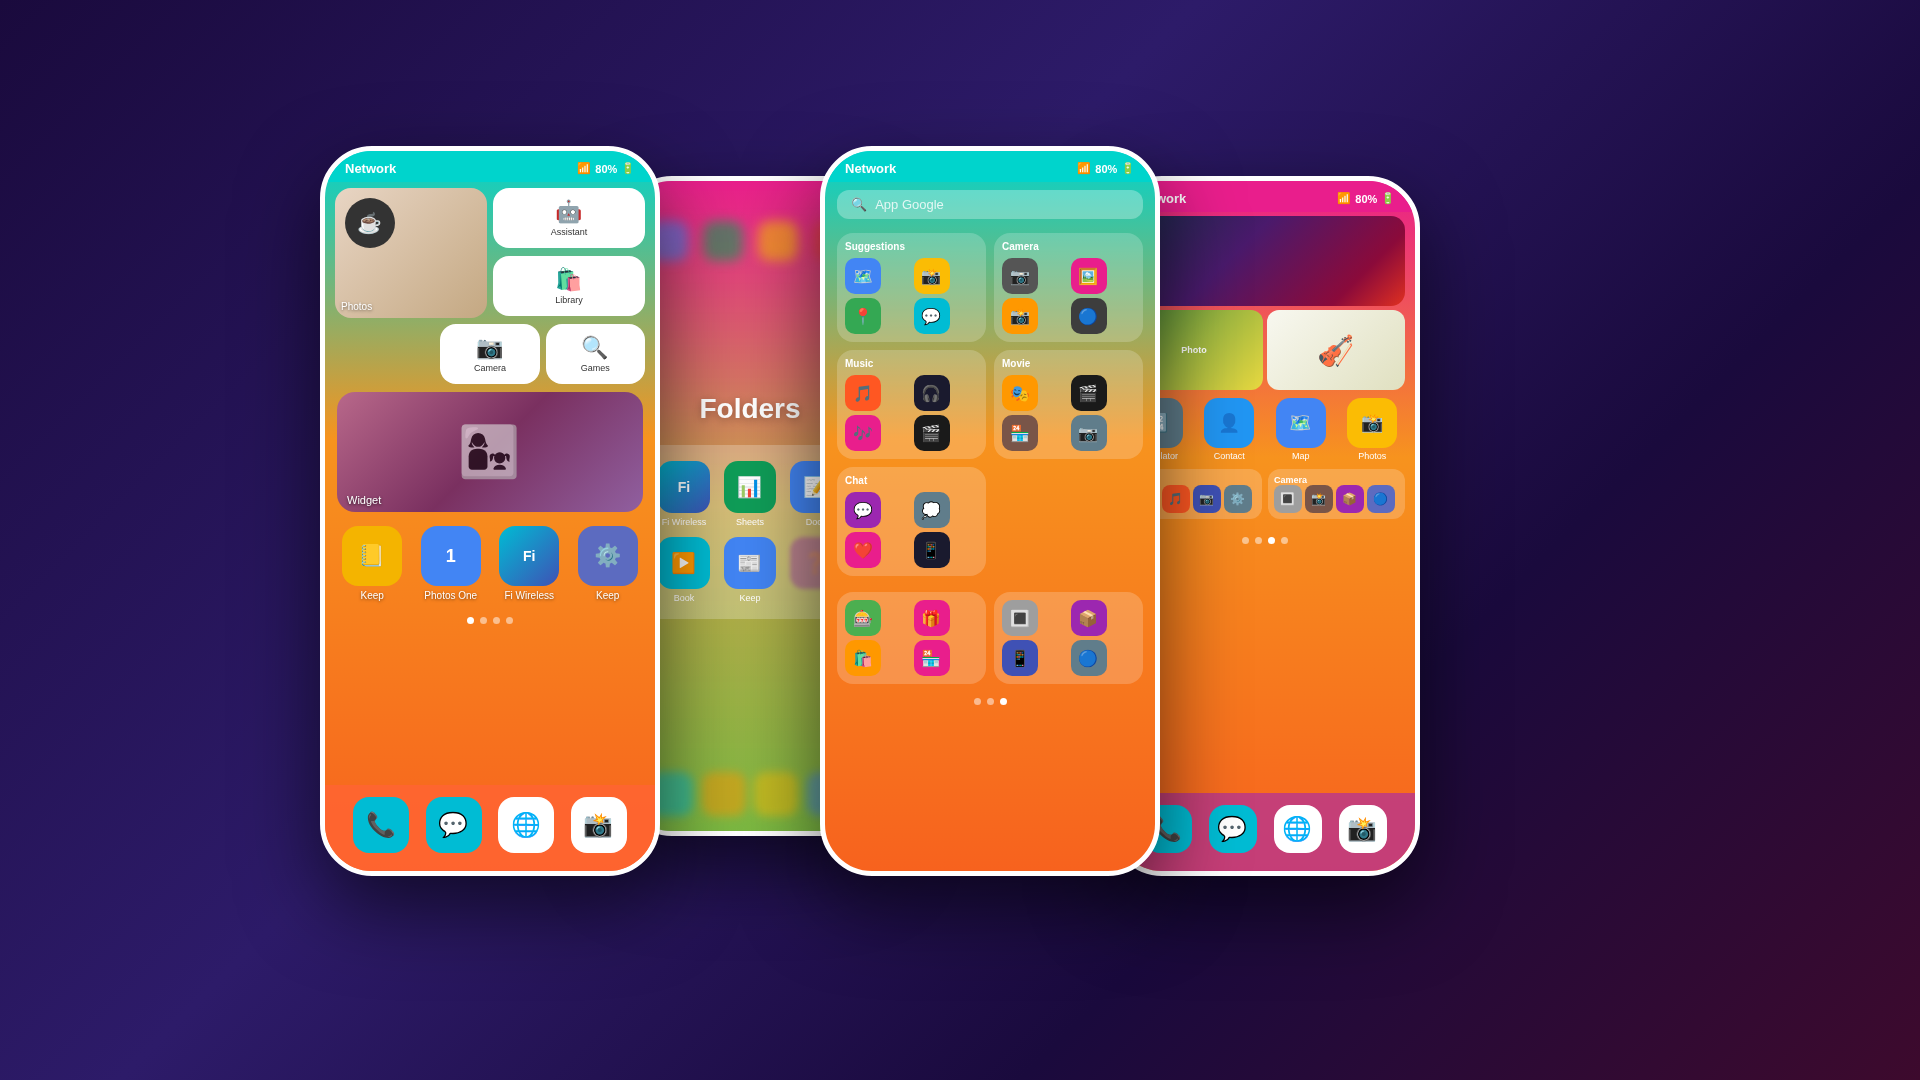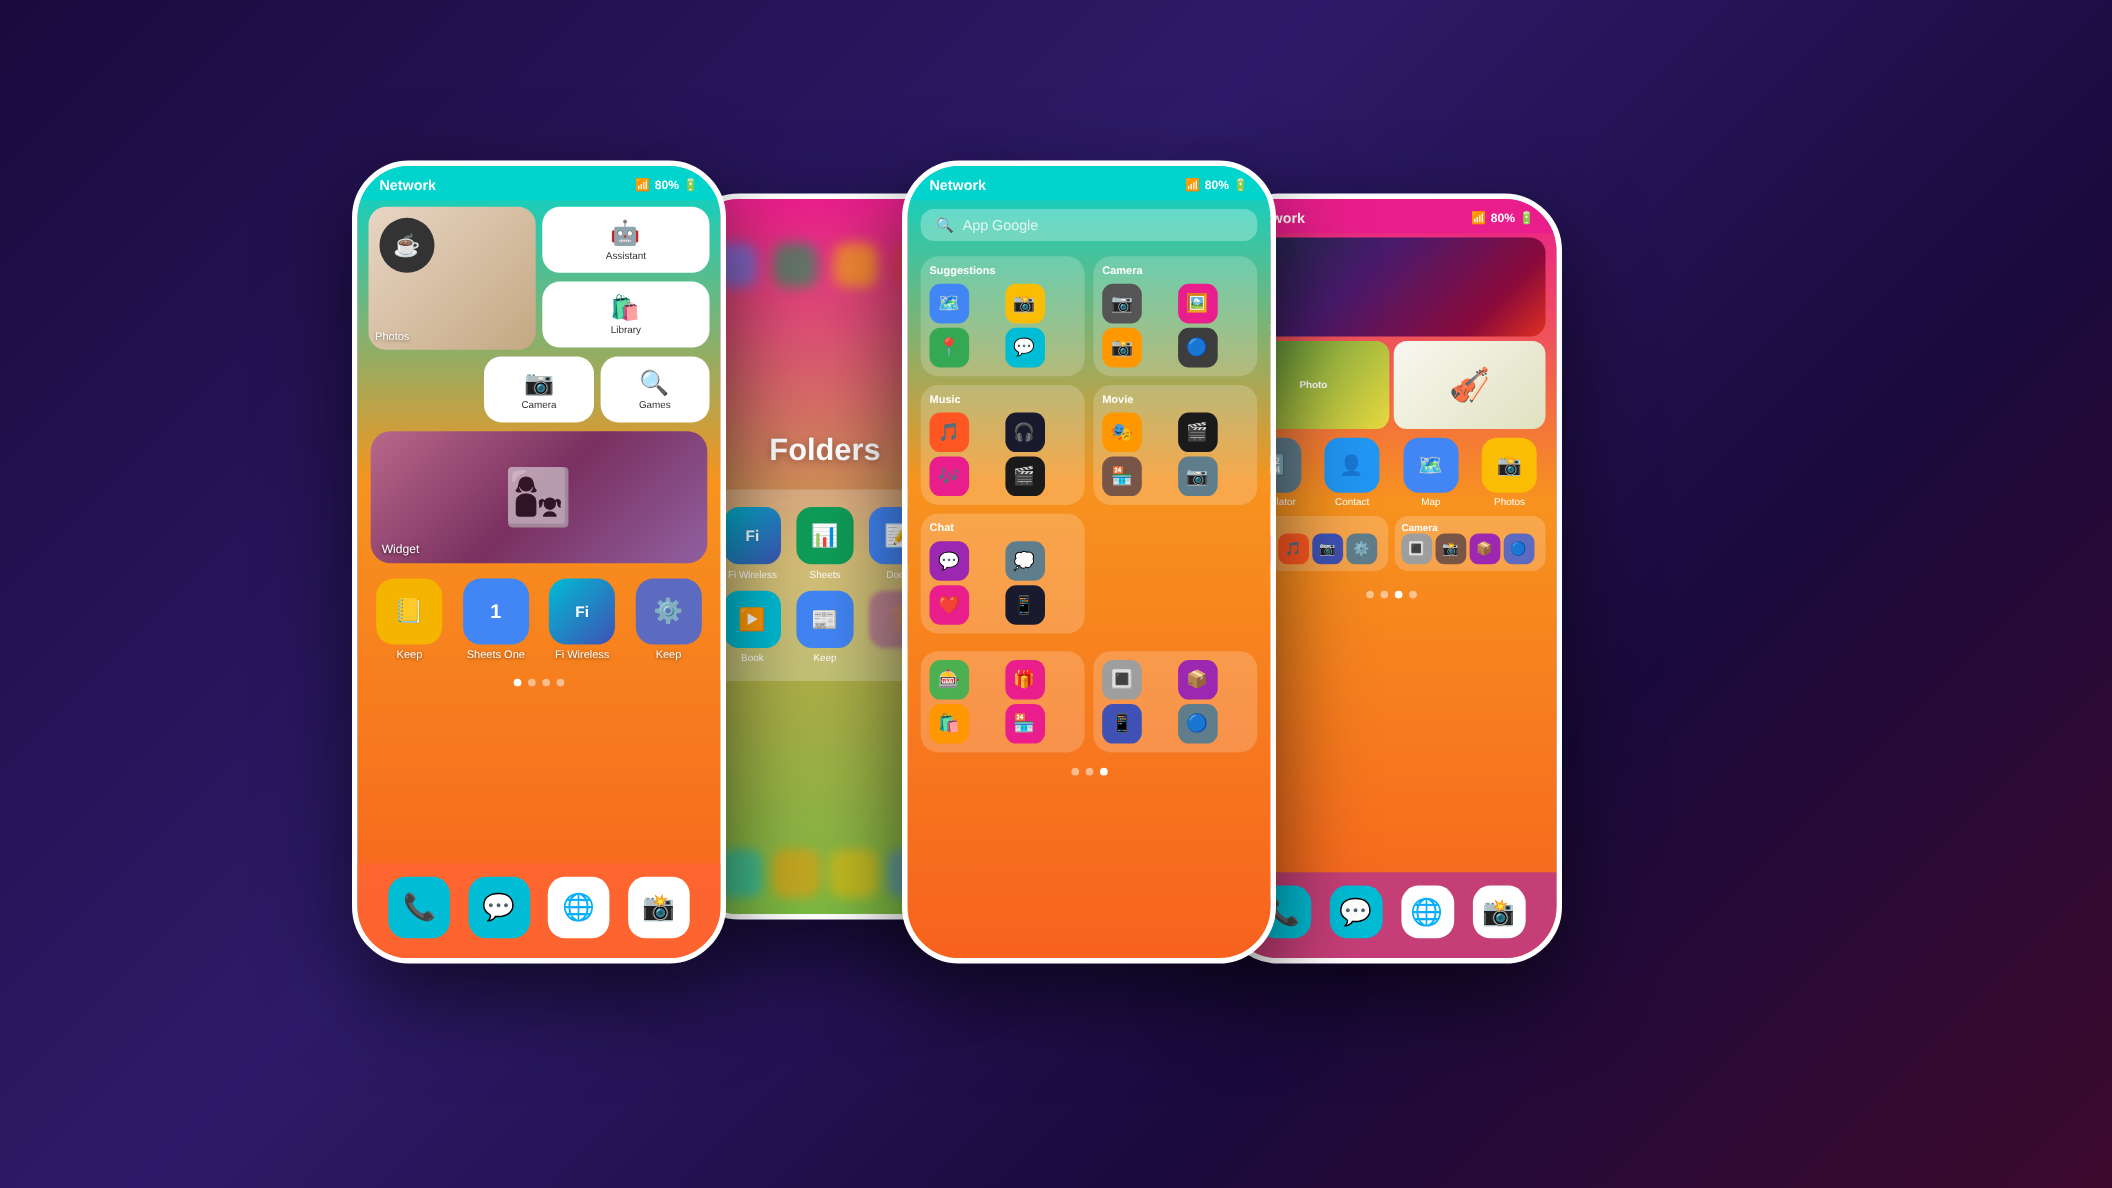--- a/index.html
+++ b/index.html
@@ -439,21 +439,21 @@
       <span class="widget-label">Widget</span>
     </div>
 
     <div class="app-grid" style="padding-top:10px;">
       <div class="app-icon-wrap">
         <div class="app-icon" style="background:#f4b400;">📒</div>
         <span class="app-label">Keep</span>
       </div>
       <div class="app-icon-wrap">
         <div class="app-icon" style="background:#4285f4; font-size:18px; font-weight:900;">1</div>
-        <span class="app-label">Sheets One</span>
+        <span class="app-label">Photos One</span>
       </div>
       <div class="app-icon-wrap">
         <div class="app-icon" style="background:linear-gradient(135deg,#00bcd4,#3f51b5); font-size:14px;">Fi</div>
         <span class="app-label">Fi Wireless</span>
       </div>
       <div class="app-icon-wrap">
         <div class="app-icon" style="background:#5c6bc0;">⚙️</div>
         <span class="app-label">Keep</span>
       </div>
     </div>

